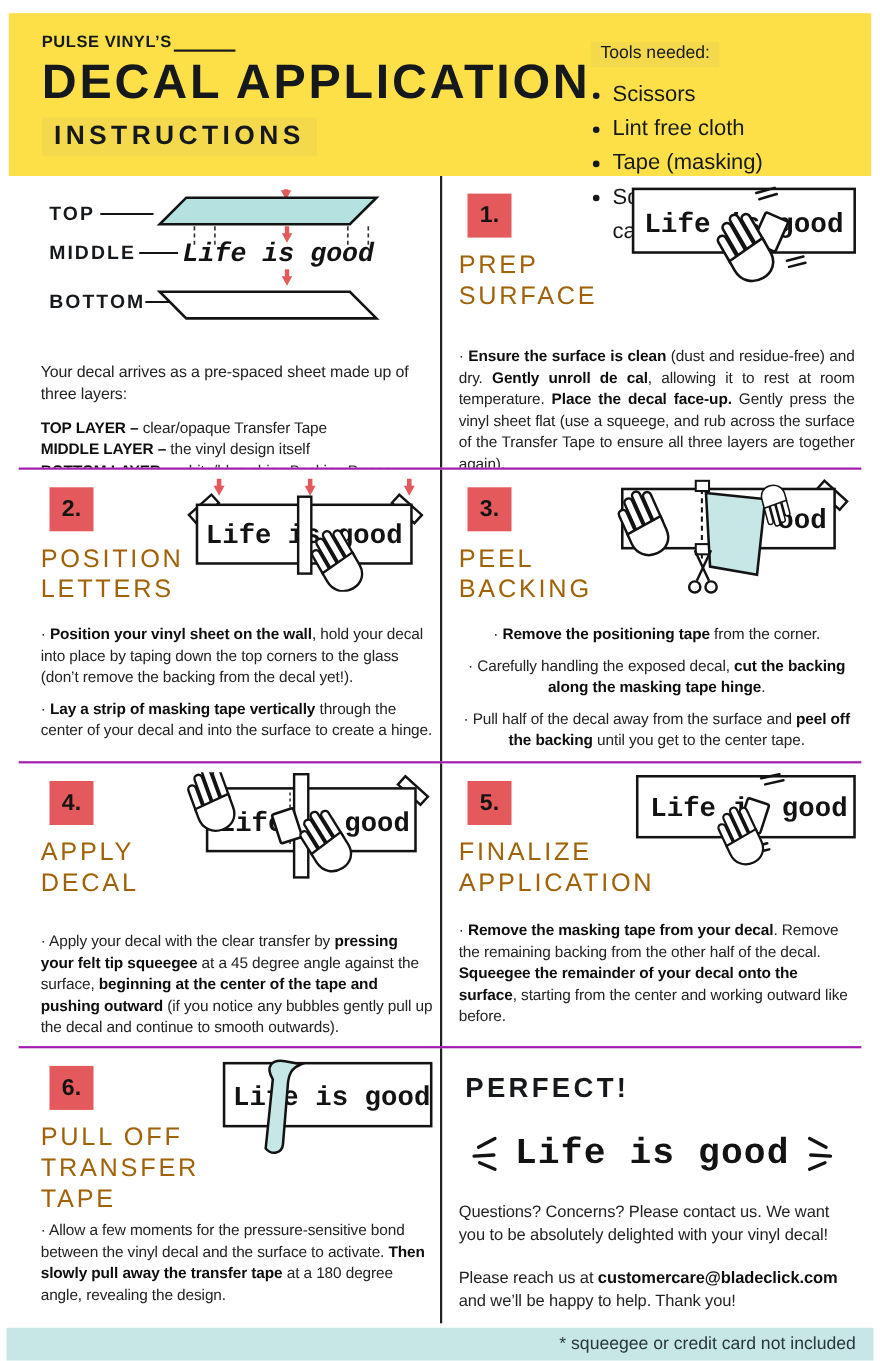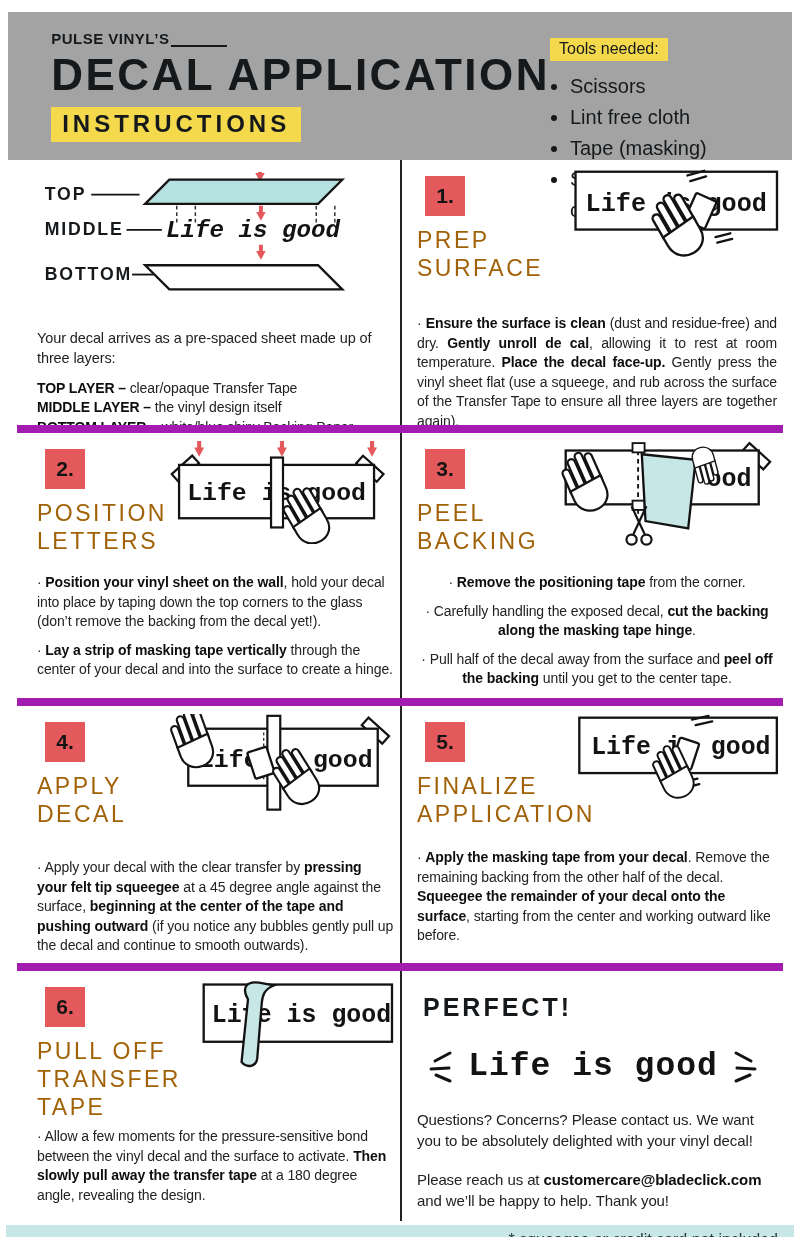--- a/index.html
+++ b/index.html
@@ -1,33 +1,33 @@
 <!DOCTYPE html>
 <html><head>
 <meta charset="utf-8">
 <style>
   html,body{margin:0;padding:0;background:#fff;}
   body{width:800px;height:1237px;overflow:hidden;font-family:"Liberation Sans",sans-serif;color:#222;}
   .page{box-sizing:border-box;width:800px;height:1237px;padding-top:12px;overflow:hidden;}
 
   
-  .header{margin:0 8px;height:148px;background:#a3a3a3;box-sizing:border-box;
-          display:flex;justify-content:flex-end;padding:18px 24px 0 30px;}
+  .header{margin:0 8px;height:148px;background:#fde047;box-sizing:border-box;
+          display:flex;justify-content:flex-start;padding:18px 24px 0 30px;}
   .brand{font-size:15px;font-weight:bold;letter-spacing:.5px;color:#15191c;display:flex;align-items:flex-end;}
   .brand-line{display:inline-block;width:56px;height:13px;border-bottom:2px solid #15191c;margin-left:2px;}
   .title{margin:6px 0 10px;font-size:44px;font-weight:bold;letter-spacing:2.5px;line-height:1;color:#15191c;}
   .subtitle{display:inline-block;background:#f4d94d;padding:3px 11px 4px;font-size:24px;font-weight:bold;
             letter-spacing:4px;color:#15191c;}
   .tools{width:218px;padding-top:8px;flex:0 0 auto;}
   .tools-label{display:inline-block;background:#f4d94d;padding:2px 9px 3px;font-size:16px;color:#15191c;}
   .tools ul{margin:10px 0 0;padding-left:20px;font-size:20px;line-height:1.55;color:#15191c;}
 
   
   .grid{margin:0 17px;}
-  .row{display:grid;grid-template-columns:383px 383px;border-bottom:8px solid #a21caf;}
+  .row{display:grid;grid-template-columns:383px 383px;border-bottom:2px solid #a21caf;}
   .row.last{border-bottom:none;}
   .row1{height:265px}.row2{height:265px}.row3{height:257px}.row4{height:250px}
   .cell{position:relative;box-sizing:border-box;overflow:hidden;padding:12px 6px 0 20px;height:100%;}
   .cell.right{border-left:2px solid #222;padding-left:15px;}
 
   .badge{width:40px;height:40px;background:#e4595b;color:#141414;font-weight:bold;font-size:21px;
          display:flex;align-items:center;justify-content:center;margin:4px 0 10px 8px;}
   .step-title{margin:0;font-size:23px;font-weight:normal;letter-spacing:2.5px;line-height:1.22;color:#a16207;}
   .step-title span{display:block;}
   .ill{position:absolute;top:8px;right:2px;}
@@ -269,21 +269,21 @@
               <line x1="150" y1="6" x2="168" y2="2"></line>
                 <line x1="154" y1="12" x2="172" y2="8"></line>
               <line x1="140" y1="74" x2="156" y2="70"></line>
                 <line x1="142" y1="80" x2="158" y2="76"></line>
             </g>
             <rect x="132" y="28" width="22" height="30" rx="2" transform="rotate(18 143 43)" fill="#fff" stroke="#131313" stroke-width="2.5"></rect>
             <use href="#hand" transform="translate(100,42) rotate(-25) scale(0.72)"></use>
           </svg>
         </div>
         <div class="body">
-            <p><span>· </span><b>Apply the masking tape from your decal</b><span>. Remove the remaining backing from the other half of the decal. </span><b>Squeegee the remainder of your decal onto the surface</b><span>, starting from the center and working outward like before.</span></p>
+            <p><span>· </span><b>Remove the masking tape from your decal</b><span>. Remove the remaining backing from the other half of the decal. </span><b>Squeegee the remainder of your decal onto the surface</b><span>, starting from the center and working outward like before.</span></p>
           </div>
       </section>
     </div>
 
     <div class="row row4 last">
 
       <section class="cell s6">
         <div class="badge">6.</div>
         <h2 class="step-title">
           <span>PULL OFF</span>

